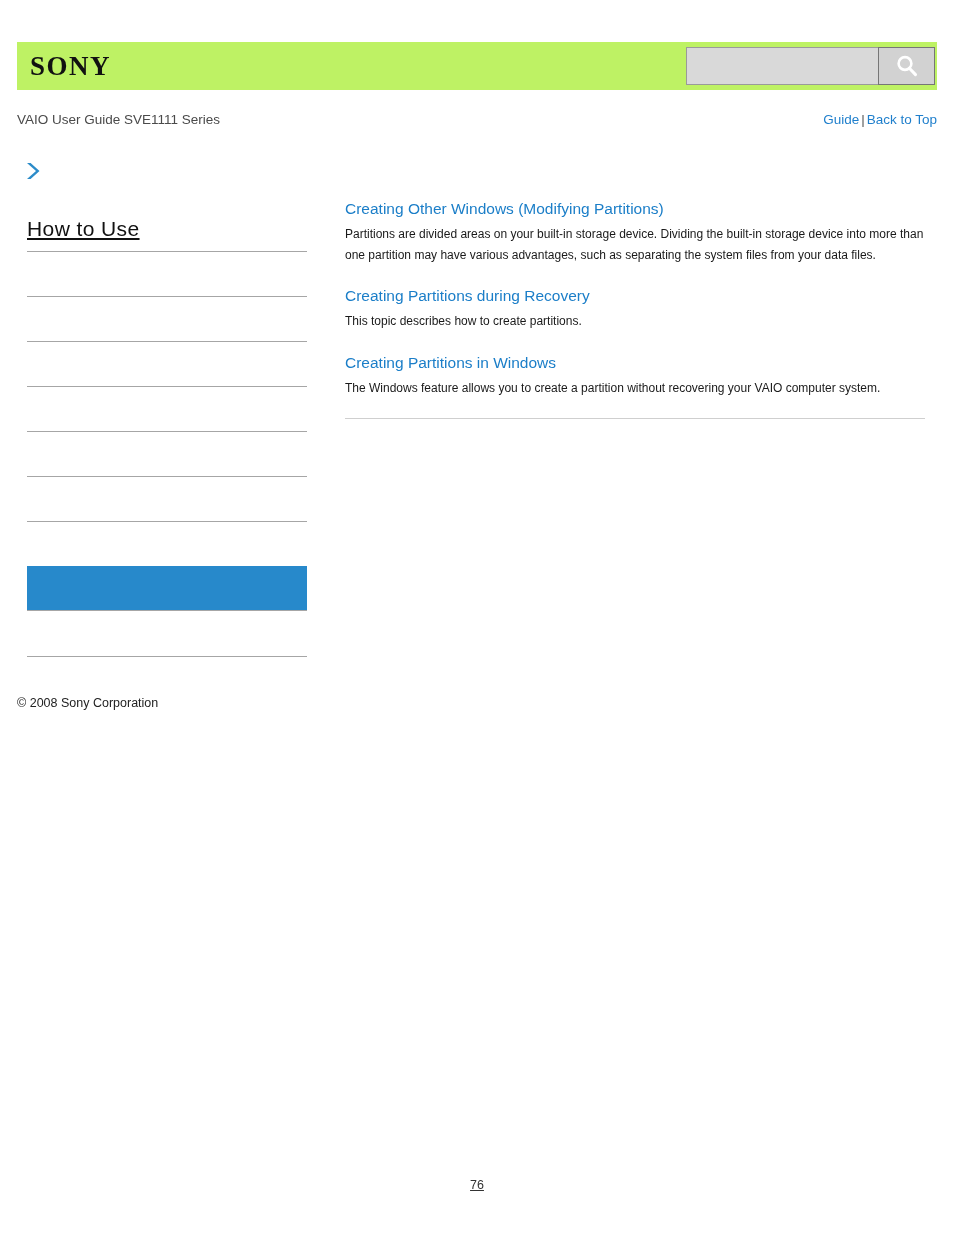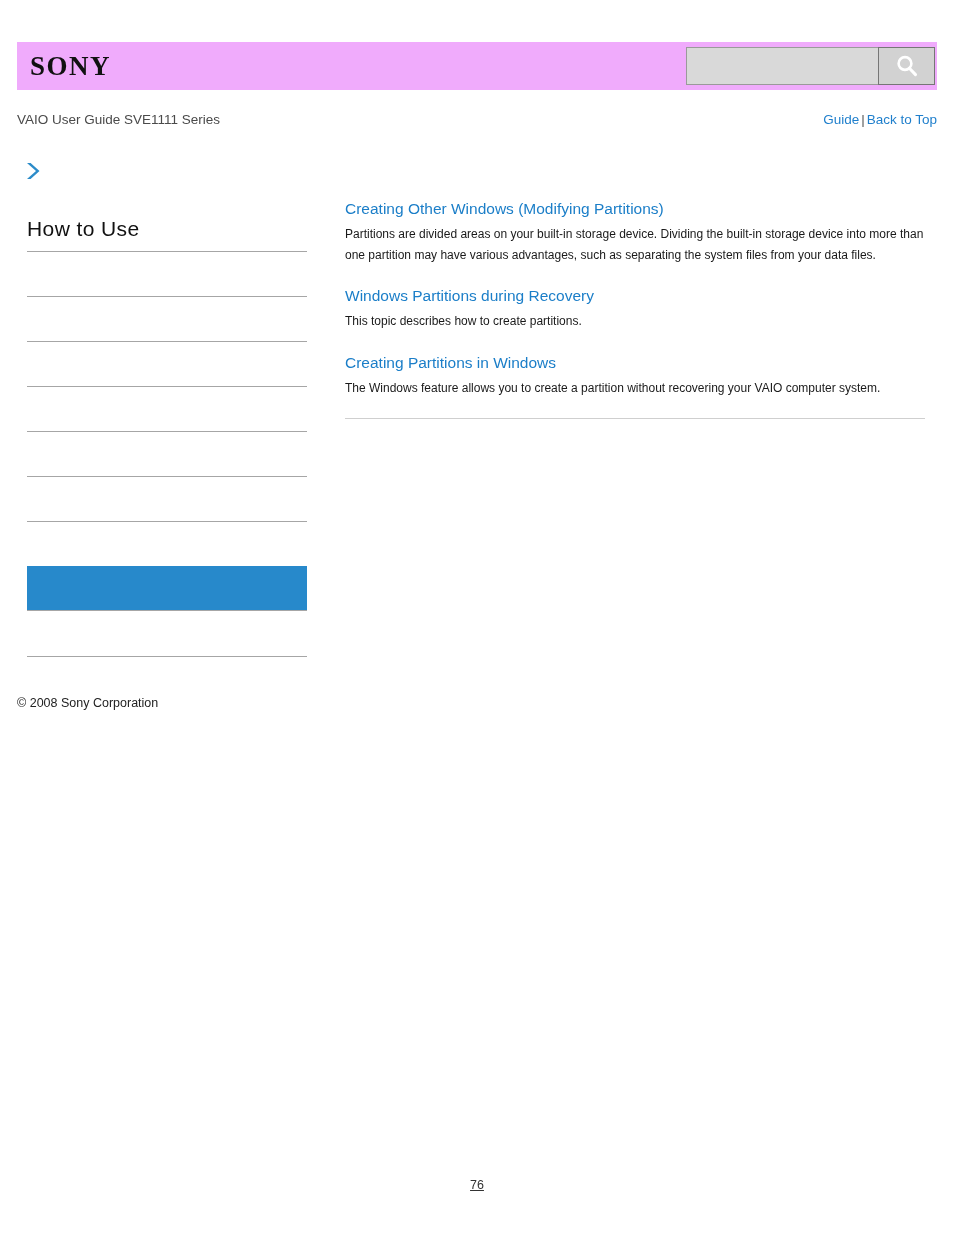--- a/index.html
+++ b/index.html
@@ -17,21 +17,21 @@
     overflow: hidden;
   }
 
   
   .header-bar {
     position: absolute;
     left: 17px;
     top: 42px;
     width: 920px;
     height: 48px;
-    background: #f0abfc;
+    background: #bef264;
     box-sizing: border-box;
   }
   .sony-logo {
     position: absolute;
     left: 13px;
     top: 7px;
     font-family: "Liberation Serif", serif;
     font-weight: bold;
     font-size: 27px;
     letter-spacing: 1.5px;
@@ -128,20 +128,21 @@
     width: 280px;
   }
   .sidebar-title {
     font-size: 21px;
     font-weight: normal;
     color: #111;
     margin: 0;
     padding: 0 0 8px 0;
     line-height: 28px;
     letter-spacing: 0.4px;
+    text-decoration: underline;
   }
   .nav-list {
     list-style: none;
     margin: 0;
     padding: 0;
   }
   .nav-item {
     height: 45px;
     border-top: 1px solid #a6a6a6;
     box-sizing: border-box;
@@ -286,21 +287,21 @@
 
 <div class="copyright">© 2008 Sony Corporation</div>
 
 <div class="content">
   <div class="topic">
     <a class="topic-link" href="#">Creating Other Windows (Modifying Partitions)</a>
     <p class="topic-desc">Partitions are divided areas on your built-in storage device. Dividing the built-in storage device into more than one partition may have various advantages, such as separating the system files from your data files.</p>
   </div>
 
   <div class="topic">
-    <a class="topic-link" href="#">Windows Partitions during Recovery</a>
+    <a class="topic-link" href="#">Creating Partitions during Recovery</a>
     <p class="topic-desc">This topic describes how to create partitions.</p>
   </div>
 
   <div class="topic">
     <a class="topic-link" href="#">Creating Partitions in Windows</a>
     <p class="topic-desc">The Windows feature allows you to create a partition without recovering your VAIO computer system.</p>
   </div>
 
   <hr class="content-rule">
 </div>

